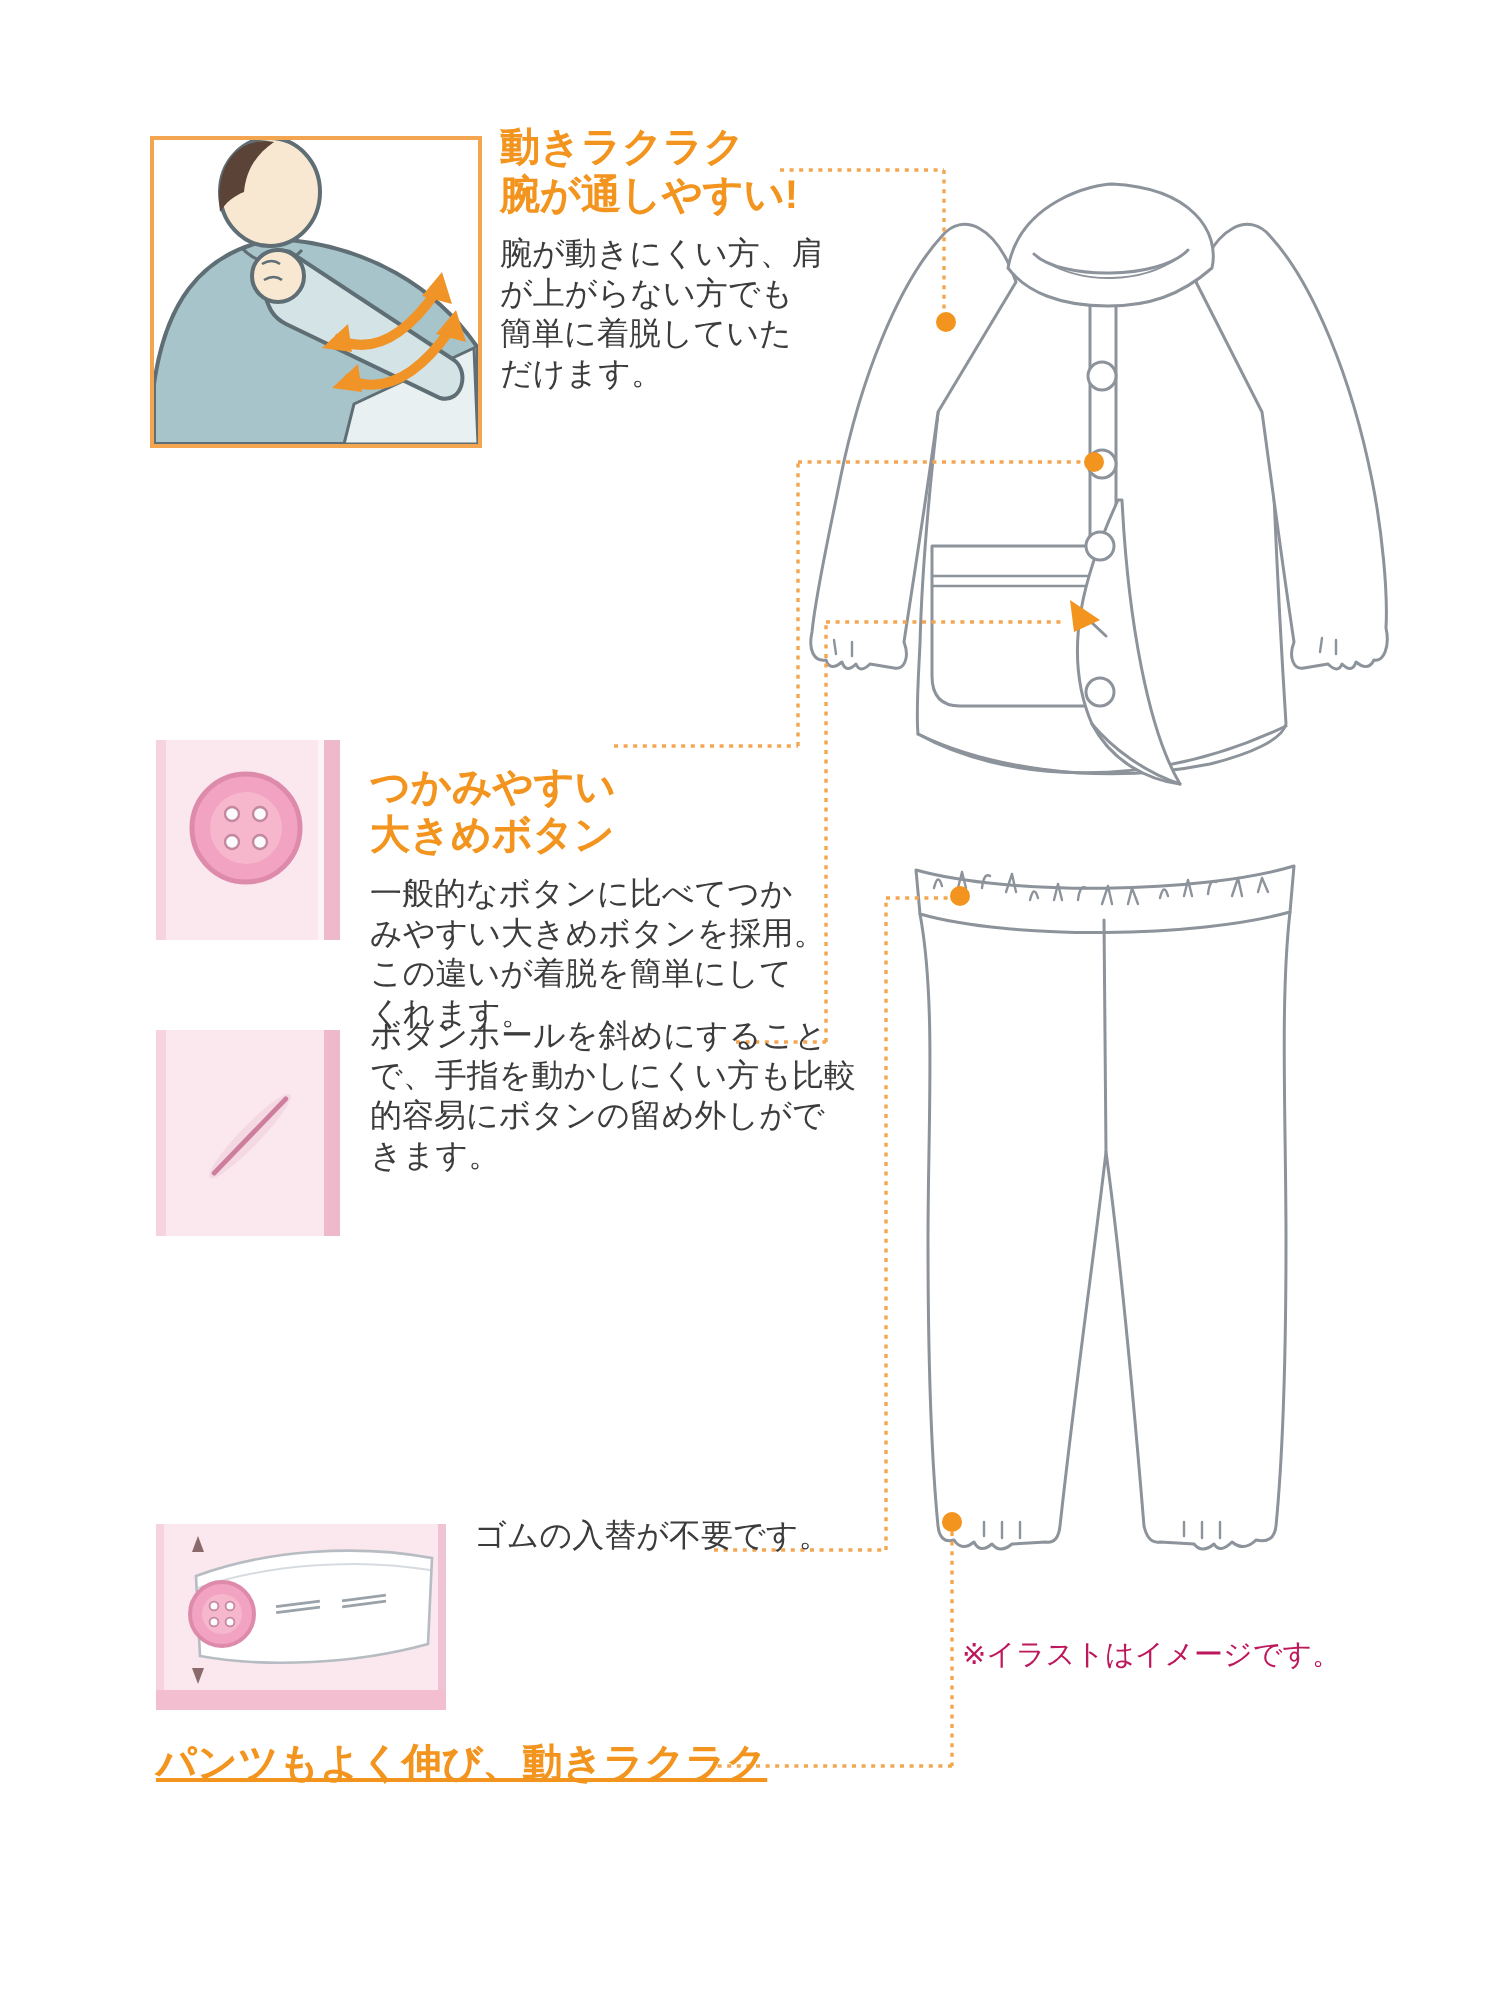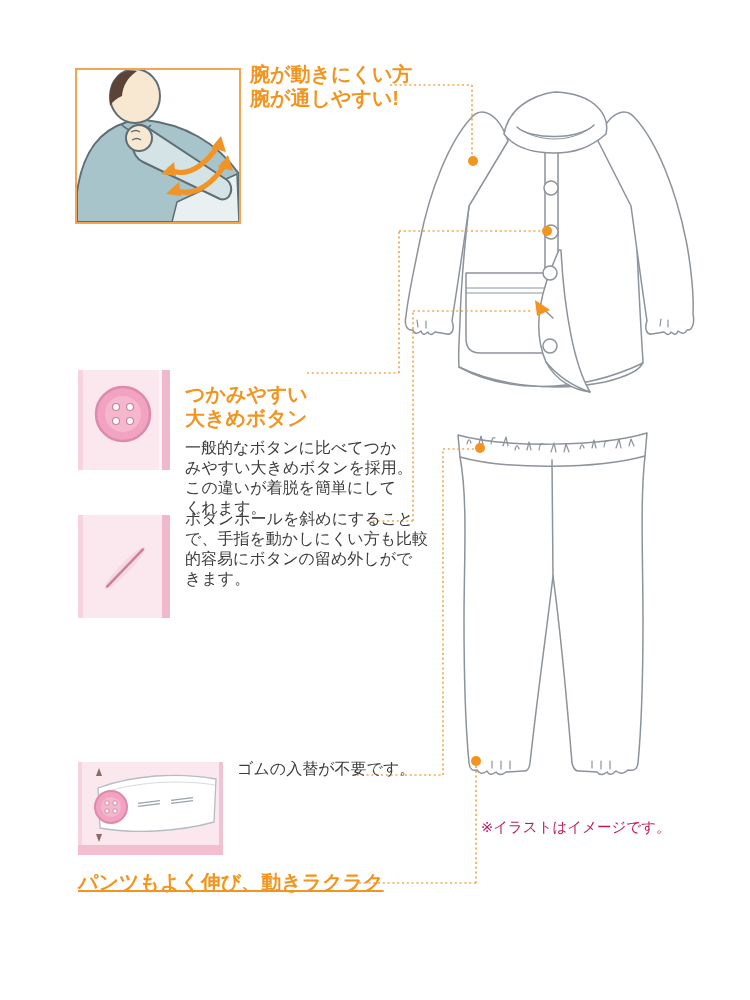--- a/index.html
+++ b/index.html
@@ -152,22 +152,26 @@
       <g fill="#F09428" stroke="none">
         <path d="M84,104 L97,92 L99,106 Z"></path>
         <path d="M144,66 L149,82 L134,78 Z"></path>
         <path d="M89,124 L102,112 L104,126 Z"></path>
         <path d="M151,85 L156,101 L141,97 Z"></path>
       </g>
     </svg>
   </div>
 
   <div class="feature f1">
-    <h2>腕が動きにくい方
+    <h2>動きラクラク
 腕が通しやすい!</h2>
+    <p>腕が動きにくい方、肩
+が上がらない方でも
+簡単に着脱していた
+だけます。</p>
   </div>
 
   <div class="pink-box boxA">
     <svg width="92" height="100" viewBox="0 0 92 100">
       <rect x="0" y="0" width="5" height="100" fill="#F6D3DF"></rect>
       <rect x="84" y="0" width="8" height="100" fill="#EFB9CC"></rect>
       <rect x="81" y="0" width="3" height="100" fill="#FDF4F7"></rect>
       <circle cx="45" cy="44" r="27" fill="#F2A3C1" stroke="#DE8BAB" stroke-width="2.5"></circle>
       <circle cx="45" cy="44" r="18" fill="#F6B7CD" stroke="none"></circle>
       <g fill="#FBFBFD" stroke="#C3879F" stroke-width="1.2">

